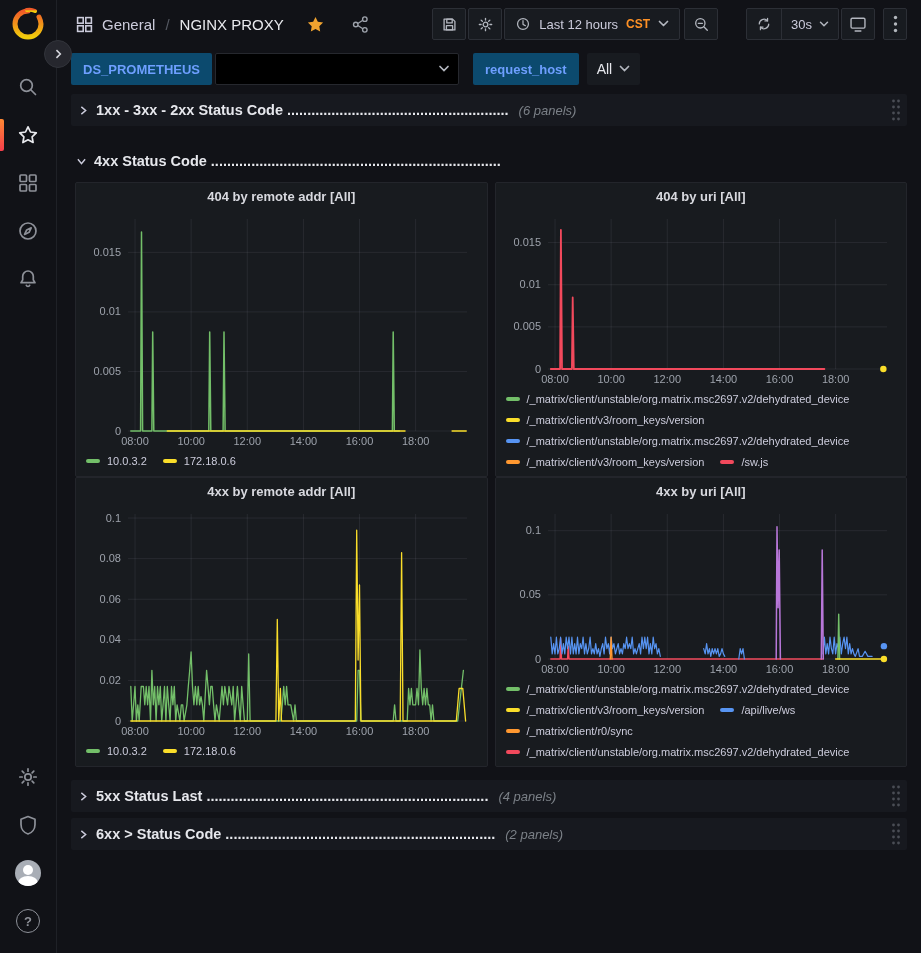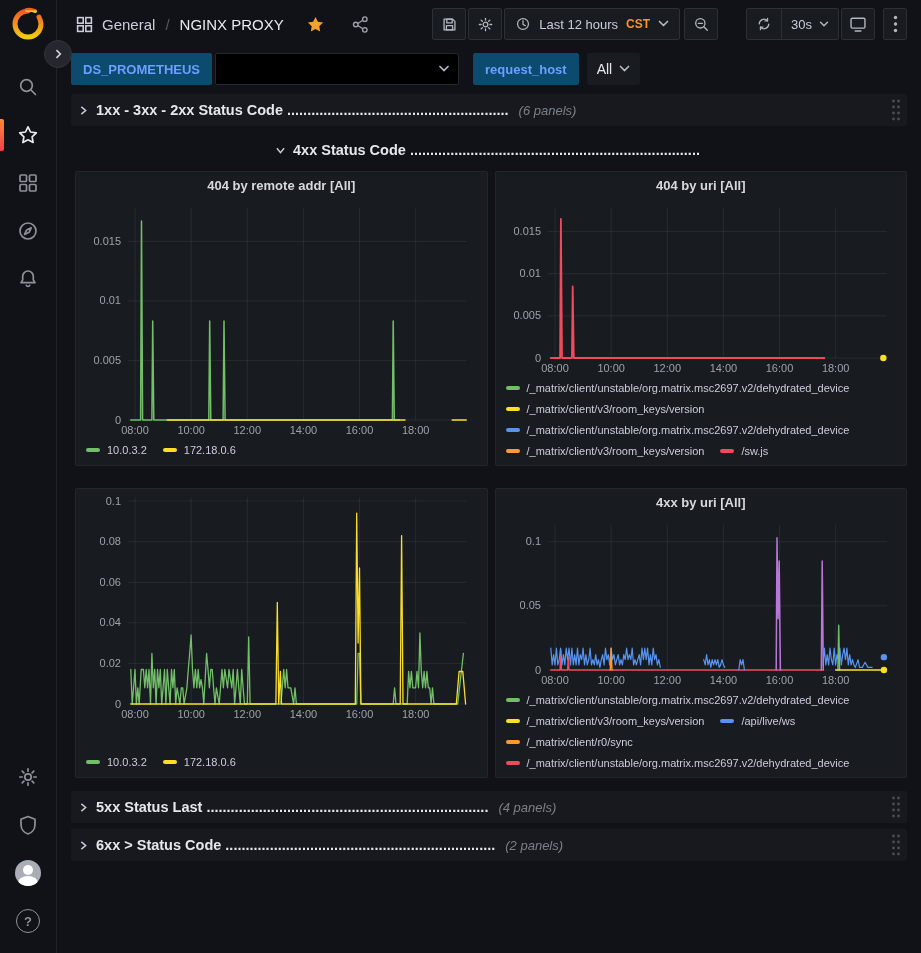--- a/index.html
+++ b/index.html
@@ -63,23 +63,23 @@
   
   .dash{flex:1;overflow:hidden;padding:4px 14px 0 14px;}
   .row-header{height:32px;display:flex;align-items:center;position:relative;padding:0 8px 0 6px;
     border-radius:2px;cursor:pointer;}
   .row-header.collapsed{background:#17191f;}
   .row-header .chev{display:flex;margin-right:6px;}
   .row-header .chev svg{stroke:#ccccdc;fill:none;stroke-width:2;}
   .row-title{font-size:14.5px;font-weight:bold;color:#e6e7ec;white-space:nowrap;overflow:hidden;}
   .row-count{font-size:13px;font-style:italic;color:#7b8087;margin-left:10px;white-space:nowrap;}
   .row-handle{position:absolute;right:6px;top:4px;cursor:grab;}
-  .exp-row{margin-top:11px;height:26px;background:transparent;padding-left:4px;justify-content:center;}
+  .exp-row{margin-top:22px;height:26px;background:transparent;padding-left:4px;}
   .mt13{margin-top:13px;}.mt6{margin-top:6px;}
-  .grid{display:grid;grid-template-columns:1fr 1fr;gap:22px 7px;margin:8px 0 0 4px;}
+  .grid{display:grid;grid-template-columns:1fr 1fr;gap:0 7px;margin:8px 0 0 4px;}
   .panel{background:#181b1f;border:1px solid #23252b;border-radius:2px;display:flex;flex-direction:column;
     padding:0 8px 2px 8px;box-sizing:border-box;overflow:hidden;}
   .row-a{height:295px;}
   .row-b{height:290px;}
   .panel h2{margin:0;height:28px;line-height:28px;text-align:center;font-size:13px;font-weight:bold;
     color:#d8d9df;cursor:pointer;white-space:nowrap;overflow:hidden;}
   .chart{flex:1 1 auto;min-height:0;position:relative;}
   .chart svg{display:block;}
   .legend{flex:0 0 auto;overflow:hidden;padding:1px 2px 0 2px;}
   .legend-1{height:24px;}
@@ -417,20 +417,21 @@
                   <span class="legend-label">/_matrix/client/v3/room_keys/version</span>
                 </span>
                 <span class="legend-item">
                   <span class="swatch" style="background: rgb(242, 73, 92);"></span>
                   <span class="legend-label">/sw.js</span>
                 </span>
               </div>
             </div>
         </section>
         <section class="panel row-b">
+          <h2>4xx by remote addr [All]</h2>
           <div class="chart">
               <svg width="395" height="233" viewBox="0 0 395 233">
                 <line x1="51.015728476821195" x2="51.015728476821195" y1="8" y2="215" stroke="rgba(204,204,220,0.09)"></line>
                 <text x="51.015728476821195" y="229" text-anchor="middle" fill="#9da2ab" font-size="11">08:00</text>
                 <line x1="107.14155629139074" x2="107.14155629139074" y1="8" y2="215" stroke="rgba(204,204,220,0.09)"></line>
                 <text x="107.14155629139074" y="229" text-anchor="middle" fill="#9da2ab" font-size="11">10:00</text>
                 <line x1="163.26738410596028" x2="163.26738410596028" y1="8" y2="215" stroke="rgba(204,204,220,0.09)"></line>
                 <text x="163.26738410596028" y="229" text-anchor="middle" fill="#9da2ab" font-size="11">12:00</text>
                 <line x1="219.3932119205298" x2="219.3932119205298" y1="8" y2="215" stroke="rgba(204,204,220,0.09)"></line>
                 <text x="219.3932119205298" y="229" text-anchor="middle" fill="#9da2ab" font-size="11">14:00</text>

